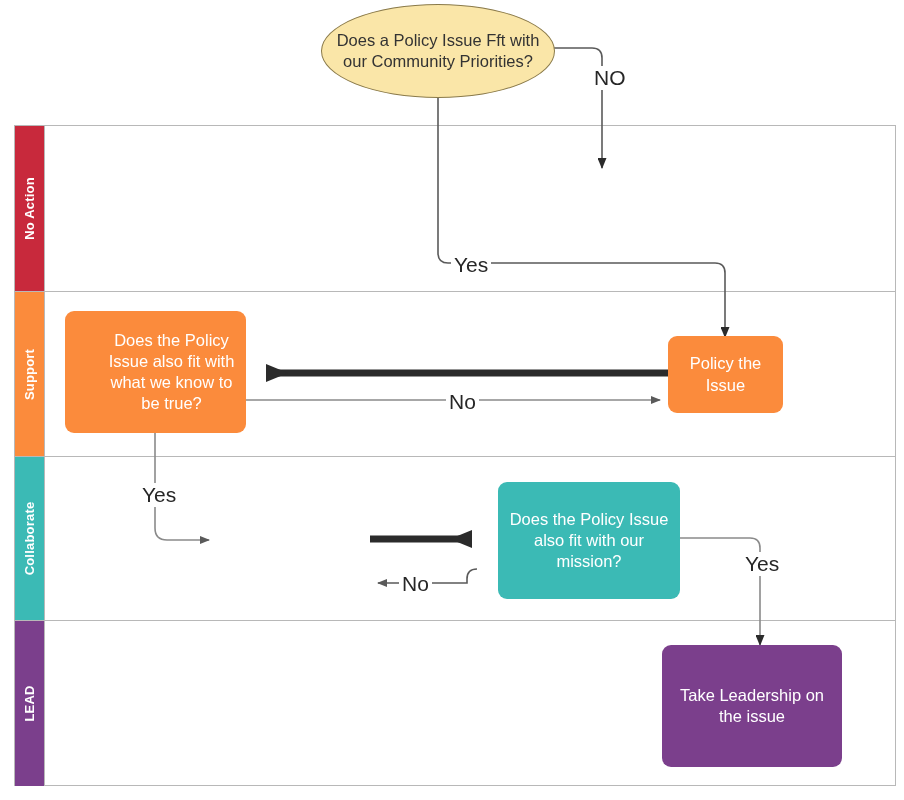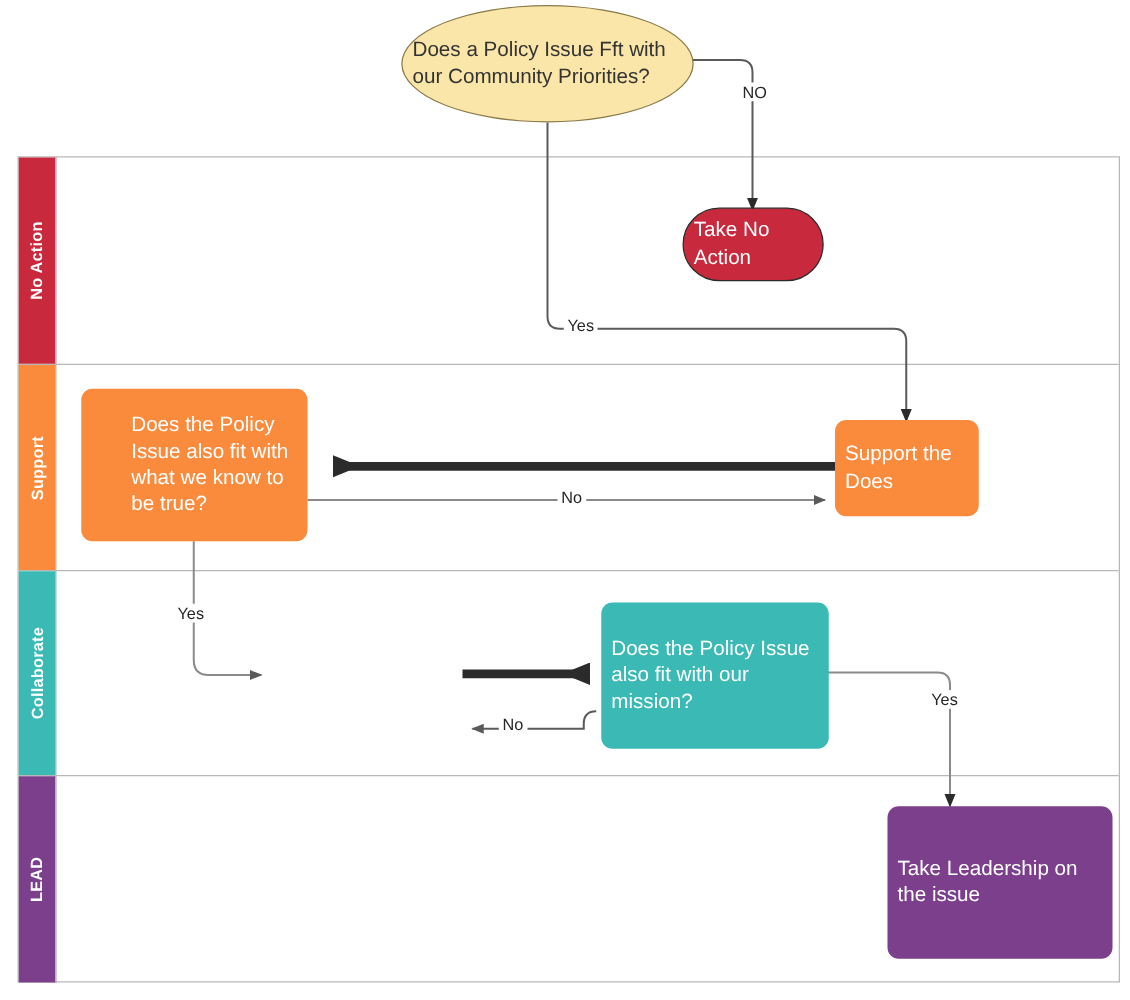--- a/index.html
+++ b/index.html
@@ -65,20 +65,21 @@
     bottom: 0;
   }
 
   
   .node {
     position: absolute;
     box-sizing: border-box;
     display: flex;
     align-items: center;
     justify-content: center;
+    text-align: center;
     color: #ffffff;
     font-size: 16.5px;
     line-height: 1.28;
     font-family: "Liberation Sans", sans-serif;
     z-index: 5;
   }
   .node-ellipse {
     border-radius: 50%;
     background: #fae6a8;
     border: 1px solid #8a7a4a;
@@ -98,21 +99,21 @@
   #wires {
     position: absolute;
     left: 0; top: 0;
     width: 904px;
     height: 800px;
     pointer-events: none;
     z-index: 3;
   }
   .edge-label {
     position: absolute;
-    font-size: 13px;
+    font-size: 21px;
     color: #262626;
     background: #ffffff;
     padding: 0 3px;
     white-space: nowrap;
     z-index: 6;
     font-family: "Liberation Sans", sans-serif;
   }
 </style>
 </head>
 <body>
@@ -190,34 +191,31 @@
   <div class="edge-label" style="left:139px; top:483px;">Yes</div>
 
   <div class="edge-label" style="left:399px; top:572px;">No</div>
 
   <div class="edge-label" style="left:742px; top:552px;">Yes</div>
 
   <div class="node node-ellipse" style="left:321px; top:4px; width:234px; height:94px;">
     <span class="node-text">Does a Policy Issue Fft with our Community Priorities?</span>
   </div>
 
-  <div class="node node-pill" style="left:546px; top:166px; width:113px; height:59px; background:#c8293c;">
-    <span class="node-text">Take No Action</span>
-  </div>
 
   <div class="node node-rounded" style="left:668px; top:336px; width:115px; height:77px; background:#fb8b3c;">
-    <span class="node-text">Support the Does</span>
+    <span class="node-text">Policy the Issue</span>
   </div>
 
   <div class="node node-rounded" style="left:65px; top:311px; width:181px; height:122px; background:#fb8b3c;padding-left:32px;">
     <span class="node-text">Does the Policy Issue also fit with what we know to be true?</span>
   </div>
 
 
-  <div class="node node-rounded" style="left:481px; top:482px; width:182px; height:117px; background:#3bbab5;">
+  <div class="node node-rounded" style="left:498px; top:482px; width:182px; height:117px; background:#3bbab5;">
     <span class="node-text">Does the Policy Issue also fit with our mission?</span>
   </div>
 
-  <div class="node node-rounded" style="left:710px; top:645px; width:180px; height:122px; background:#7b3f8c;">
+  <div class="node node-rounded" style="left:662px; top:645px; width:180px; height:122px; background:#7b3f8c;">
     <span class="node-text">Take Leadership on the issue</span>
   </div>
 
 </div>
 
 </body></html>

